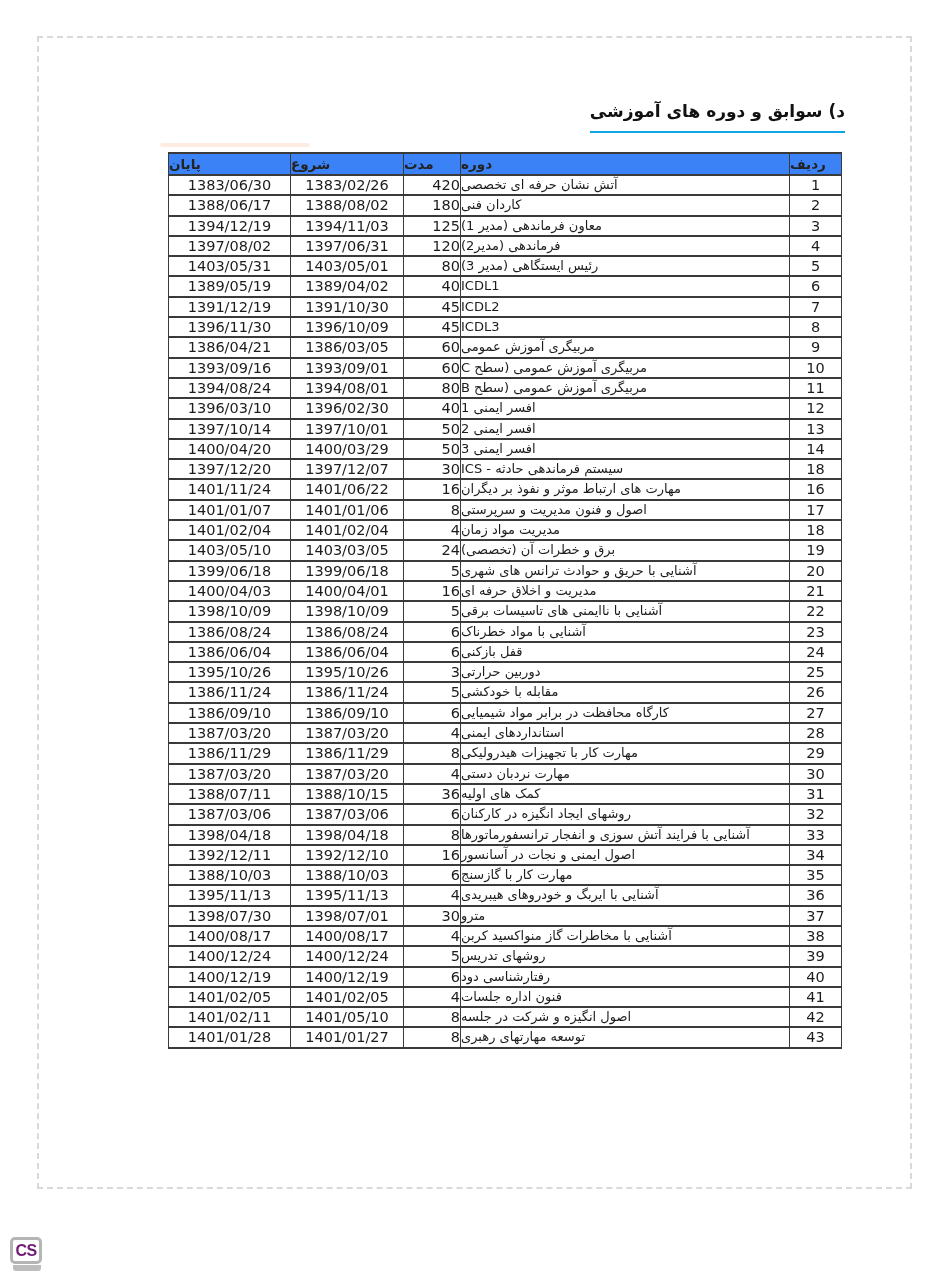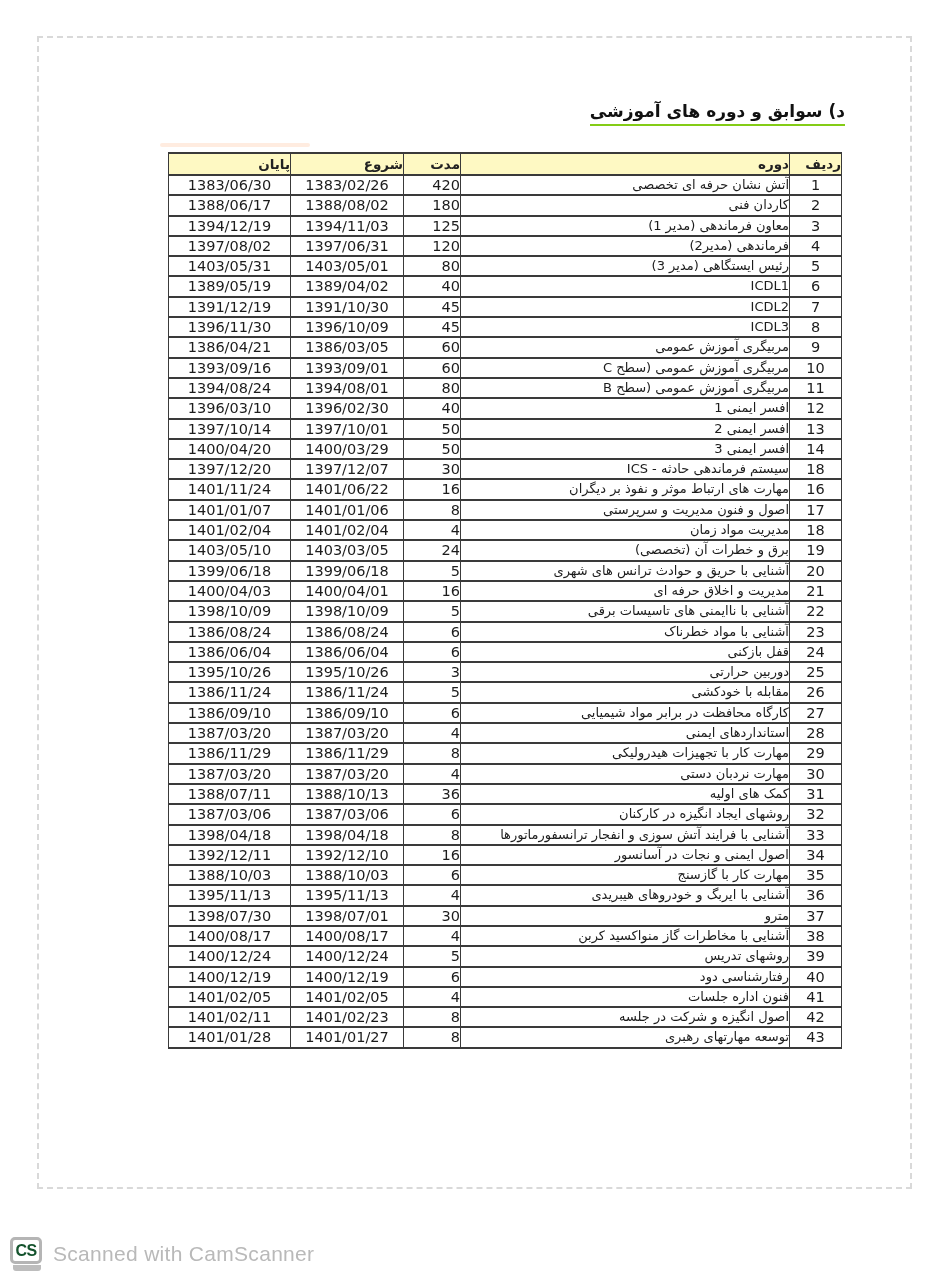--- a/index.html
+++ b/index.html
@@ -27,59 +27,59 @@
     background:rgba(255,180,130,0.25);
     border-radius:2px;
   }
   .doc-title{
     position:absolute;
     top:101px;right:106px;
     direction:rtl;
     font-weight:bold;
     font-size:17px;
     color:#111;
-    border-bottom:2px solid #84cc16;
-    padding-bottom:3px;
+    border-bottom:2px solid #0ea5e9;
+    padding-bottom:10px;
     white-space:nowrap;
   }
   table.courses{
     position:absolute;
     left:168px;top:152px;
     width:673px;
     direction:rtl;
     border-collapse:collapse;
     table-layout:fixed;
   }
   table.courses th,
   table.courses td{
     border:1.5px solid #3a3a3a;
     border-top-width:2px;
     border-bottom-width:2px;
     padding:0;
     overflow:hidden;
     white-space:nowrap;
   }
   table.courses th{
-    background:#fef9c3;
+    background:#3b82f6;
     font-size:13.5px;
     font-weight:bold;
     height:20px;
-    text-align:right;
+    text-align:left;
     color:#222;
   }
   table.courses td{
     height:18.3px;
     line-height:18.3px;
   }
   td.c-index{
     text-align:center;
     font-size:14.5px;
   }
   td.c-course{
-    text-align:right;
+    text-align:left;
     font-size:13px;
     padding-right:6px;
     padding-left:4px;
   }
   td.c-num{
     font-size:14.5px;
   }
   td.c-date{
     text-align:center;
     font-size:14.5px;
@@ -92,21 +92,21 @@
     display:flex;
     align-items:center;
     gap:9px;
   }
   .cs-logo{width:34px;}
   .cs-box{
     width:26px;height:21px;
     border:3px solid #b5b5b5;
     border-radius:5px;
     background:#fff;
-    color:#14532d;
+    color:#701a75;
     font-family:"Liberation Sans",sans-serif;
     font-weight:bold;
     font-size:16px;
     display:flex;align-items:center;justify-content:center;
     letter-spacing:-0.5px;
   }
   .cs-bar{
     width:28px;height:6px;
     background:#bdbdbd;
     margin:1px auto 0 auto;
@@ -382,21 +382,21 @@
     <td class="c-course">مهارت نردبان دستی</td>
     <td class="c-num">4</td>
     <td class="c-date">1387/03/20</td>
     <td class="c-date">1387/03/20</td>
   </tr>
 
   <tr>
     <td class="c-index">31</td>
     <td class="c-course">کمک های اولیه</td>
     <td class="c-num">36</td>
-    <td class="c-date">1388/10/13</td>
+    <td class="c-date">1388/10/15</td>
     <td class="c-date">1388/07/11</td>
   </tr>
 
   <tr>
     <td class="c-index">32</td>
     <td class="c-course">روشهای ایجاد انگیزه در کارکنان</td>
     <td class="c-num">6</td>
     <td class="c-date">1387/03/06</td>
     <td class="c-date">1387/03/06</td>
   </tr>
@@ -470,33 +470,32 @@
     <td class="c-course">فنون اداره جلسات</td>
     <td class="c-num">4</td>
     <td class="c-date">1401/02/05</td>
     <td class="c-date">1401/02/05</td>
   </tr>
 
   <tr>
     <td class="c-index">42</td>
     <td class="c-course">اصول انگیزه و شرکت در جلسه</td>
     <td class="c-num">8</td>
-    <td class="c-date">1401/02/23</td>
+    <td class="c-date">1401/05/10</td>
     <td class="c-date">1401/02/11</td>
   </tr>
 
   <tr>
     <td class="c-index">43</td>
     <td class="c-course">توسعه مهارتهای رهبری</td>
     <td class="c-num">8</td>
     <td class="c-date">1401/01/27</td>
     <td class="c-date">1401/01/28</td>
   </tr>
 </tbody>
 </table>
 
 <div class="cam-footer">
   <div class="cs-logo">
     <div class="cs-box">CS</div>
     <div class="cs-bar"></div>
   </div>
-  <div class="cam-text">Scanned with CamScanner</div>
 </div>
 
 </body></html>

